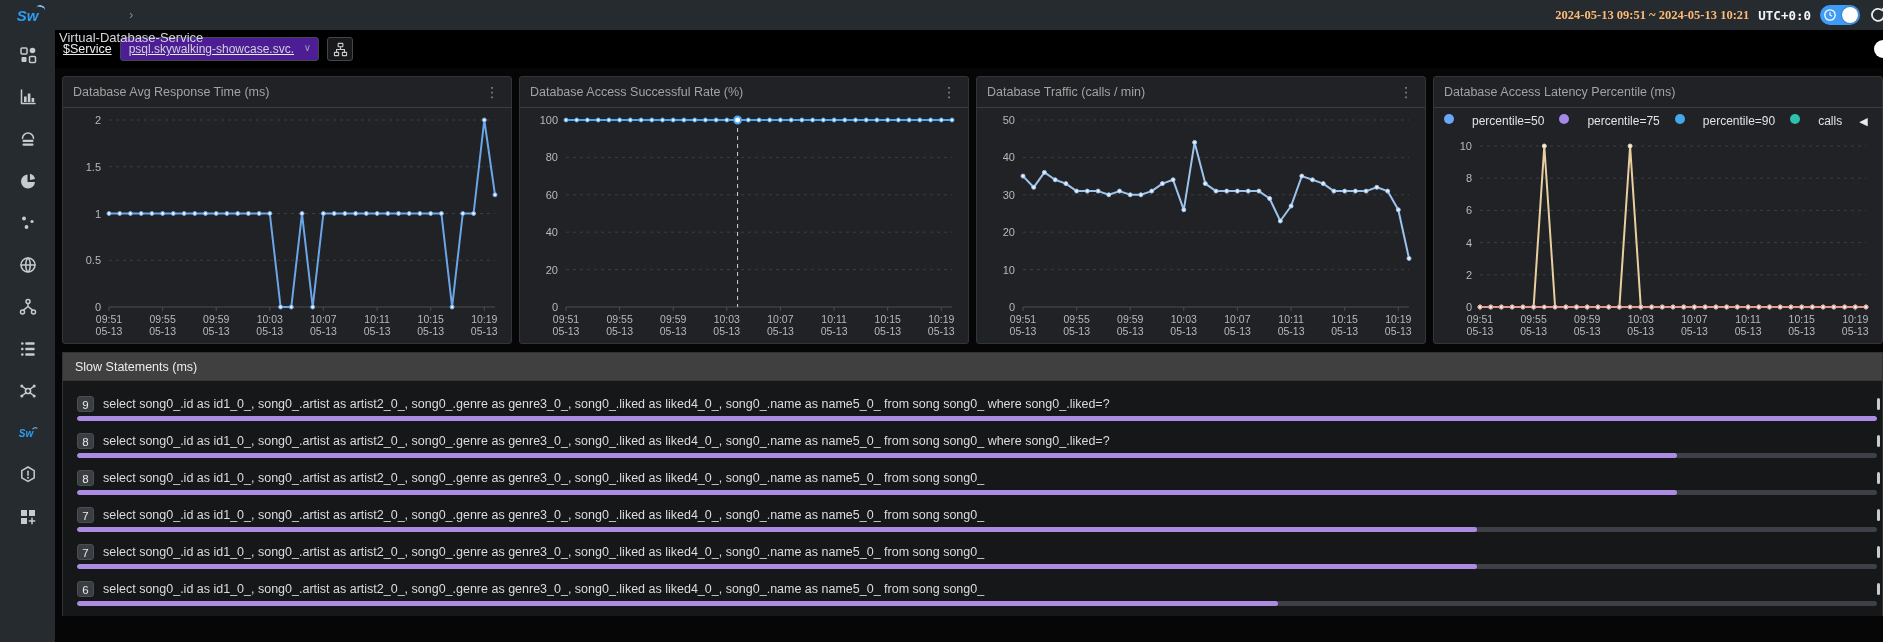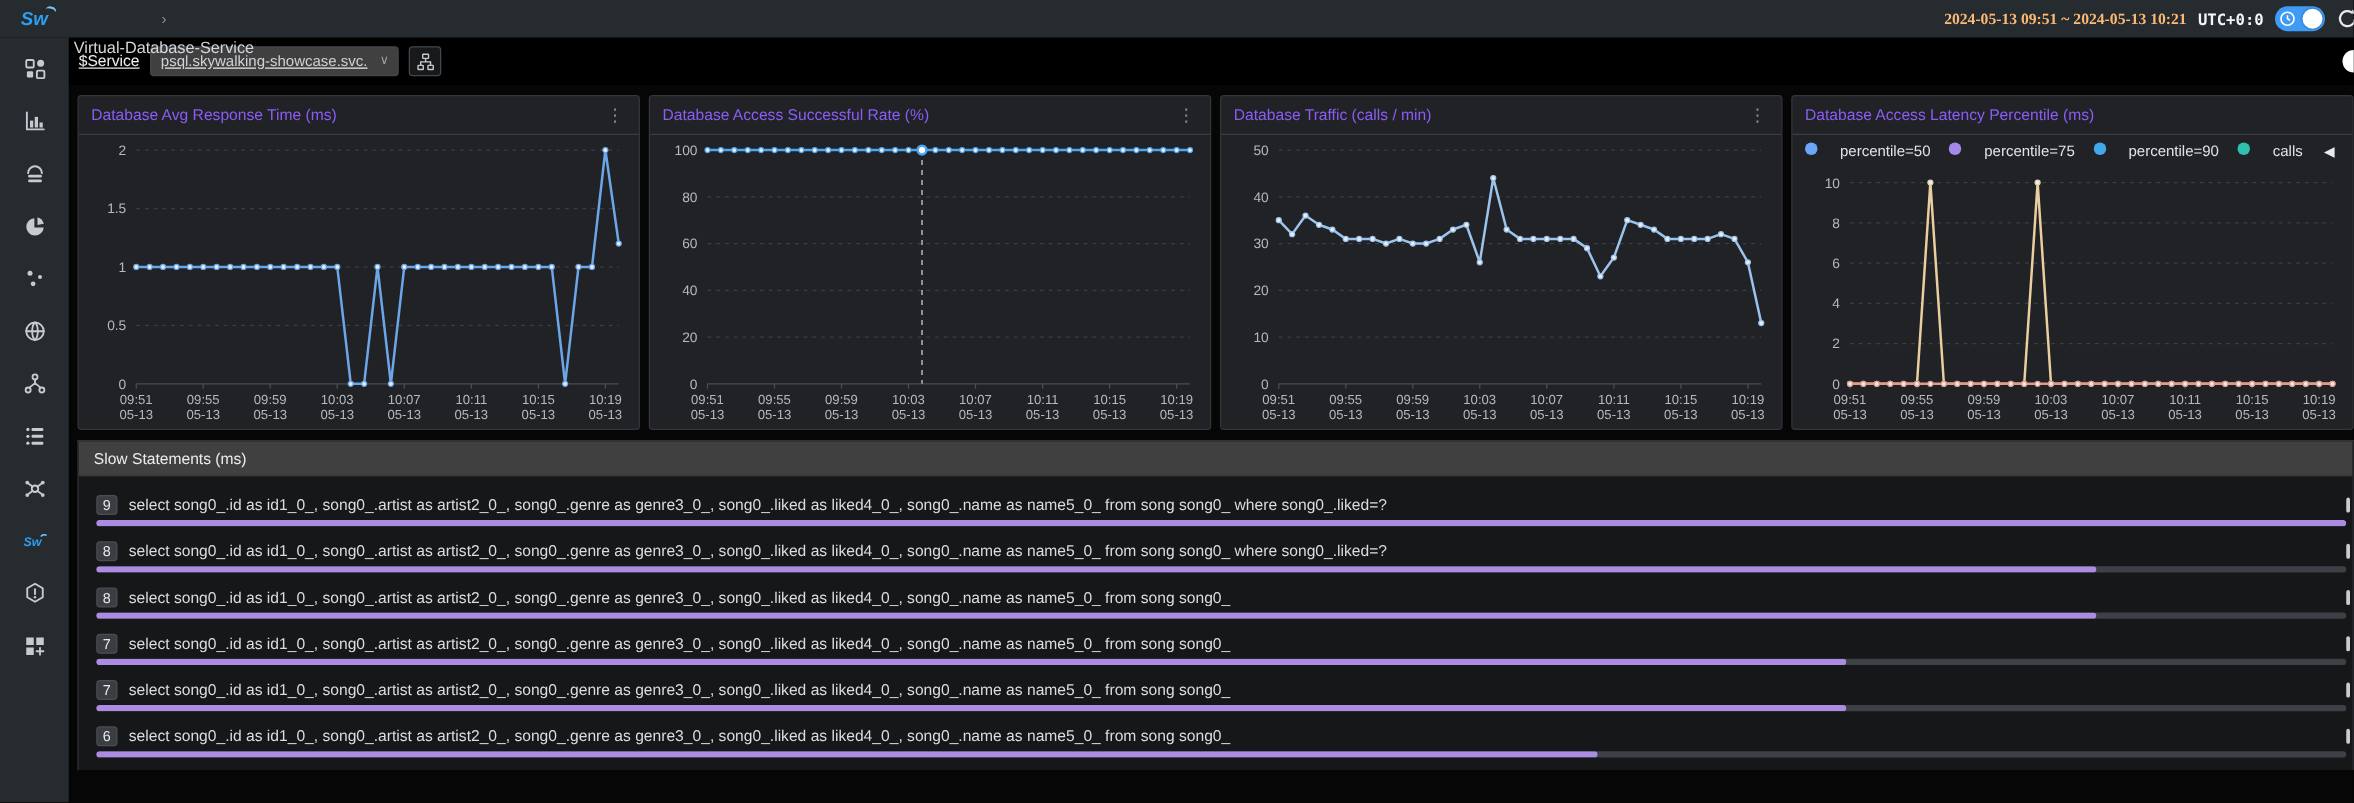--- a/index.html
+++ b/index.html
@@ -32,36 +32,36 @@
   .sidebar { position:absolute; top:30px; left:0; bottom:0; width:55px; background:#262b30;
     display:flex; flex-direction:column; align-items:center; padding-top:14px; gap:18px; z-index:4; }
   .side-item { width:28px; height:24px; display:flex; align-items:center; justify-content:center; cursor:pointer; }
   .side-item svg { width:20px; height:20px; }
   .side-item .st { fill:none; stroke:#c7cbd0; stroke-width:1.5; stroke-linecap:round; stroke-linejoin:round; }
   .side-item .fl { fill:#c7cbd0; }
   
   .main { position:absolute; left:55px; top:30px; right:0; bottom:0; }
   .toolbar { height:38px; display:flex; align-items:center; padding-left:8px; position:relative; background:#000;text-decoration:underline; }
   .svc-label { font-size:12.5px; color:#eceef0; }
-  .svc-select { margin-left:8px; background:#404040; border:1px solid #43474c; border-radius:3px;
+  .svc-select { margin-left:8px; background:#4c1d95; border:1px solid #43474c; border-radius:3px;
     padding:4px 24px 4px 8px; font-size:12px; color:#ced2d6; position:relative; cursor:pointer; min-width:170px; }
   .svc-select .chev { position:absolute; right:7px; top:4px; color:#9aa0a5; font-size:10px; }
   .icon-btn { margin-left:8px; width:26px; height:24px; background:#17191b; border:1px solid #43474c;
     border-radius:3px; display:flex; align-items:center; justify-content:center; cursor:pointer; }
   .icon-btn svg { width:15px; height:15px; }
   .icon-btn .st { fill:none; stroke:#c7cbd0; stroke-width:1.2; }
   .float-circle { position:absolute; right:-9px; top:10px; width:18px; height:18px; border-radius:50%;
     background:#fff; cursor:pointer; }
   
   .charts-row { display:flex; gap:7px; padding:8px 0 0 7px; height:276px; }
   .panel { flex:1 1 0; min-width:0; background:#212225; border:1px solid #323539; border-radius:3px;
     display:flex; flex-direction:column; overflow:hidden; }
   .panel-header { display:flex; align-items:center; height:31px; padding:0 10px;
     border-bottom:1px solid #3a3d41; flex:0 0 auto; }
-  .panel-title { flex:1; font-size:12.5px; color:#8b5cf6; white-space:nowrap; overflow:hidden; text-overflow:ellipsis; }
+  .panel-title { flex:1; font-size:12.5px; color:#a3a3a3; white-space:nowrap; overflow:hidden; text-overflow:ellipsis; }
   .dots-menu { color:#8c9095; font-size:14px; cursor:pointer; padding:0 2px; }
   .panel-body { flex:1 1 auto; position:relative; }
   .chart-canvas { position:absolute; inset:0; }
   .chart-legend { height:26px; display:flex; align-items:center; gap:15px; padding:0 8px 0 10px;
     font-size:12px; color:#e0e3e6; white-space:nowrap; overflow:hidden; flex:0 0 auto; }
   .legend-item { display:flex; gap:18px; cursor:pointer; }
   .legend-dot { width:10px; height:10px; border-radius:50%; flex:0 0 auto; }
   .legend-pager { margin-left:2px; color:#e8ebee; font-size:11px; cursor:pointer; }
   
   .slow-panel { margin:8px 0 0 7px; background:#161719; border:1px solid #303236; border-bottom:none;

